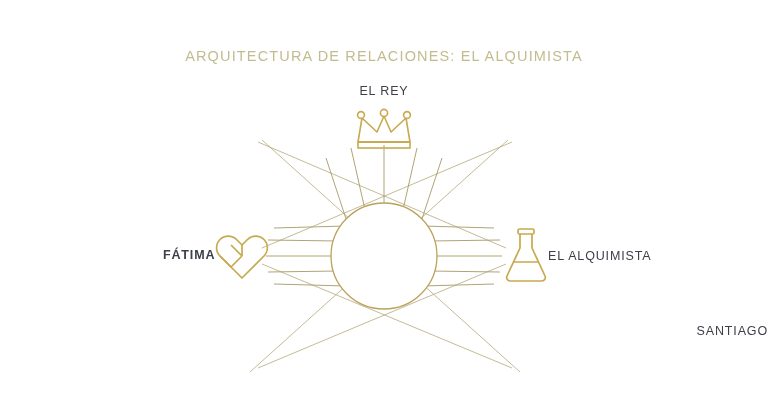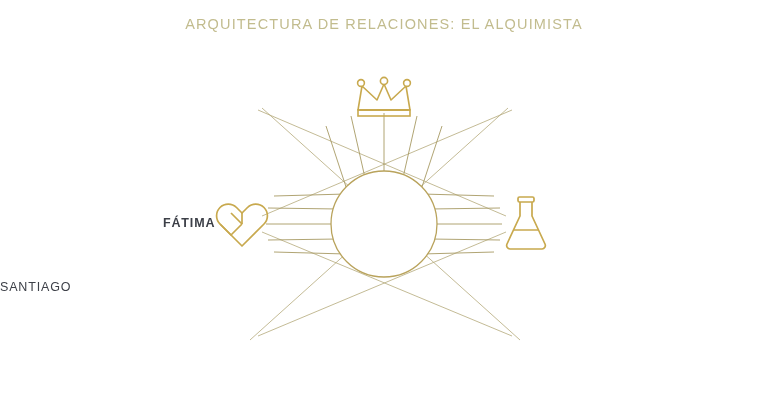--- a/index.html
+++ b/index.html
@@ -3,21 +3,21 @@
 <meta charset="utf-8">
 <style>
   html,body{margin:0;padding:0;}
   body{
     width:768px;height:419px;
     background:#ffffff;
     font-family:"Liberation Sans", sans-serif;
     overflow:hidden;
     position:relative;
   }
-  #stage{position:absolute;inset:0;width:768px;height:357px;}
+  #stage{position:absolute;inset:0;width:768px;height:357px;margin-top:32px;}
   #diagram{position:absolute;left:0;top:0;width:768px;height:419px;}
 
   .title{
     position:absolute;
     left:0;top:16px;width:768px;
     text-align:center;
     font-size:14.5px;
     letter-spacing:1.15px;
     color:#c2bc8e;
     font-weight:400;
@@ -26,21 +26,21 @@
 
   .node-label{
     position:absolute;
     font-size:12.5px;
     letter-spacing:0.85px;
     color:#3d4048;
     white-space:nowrap;
     font-weight:400;
   }
   .lbl-rey{left:0;top:52px;width:768px;text-align:center;}
-  .lbl-santiago{left:0;top:280px;width:768px;text-align:left;}
+  .lbl-santiago{left:0;top:292px;width:768px;text-align:right;}
   .lbl-fatima{left:163px;top:216px;font-weight:bold;}
   .lbl-alq{left:548px;top:217px;}
 </style>
 </head>
 <body>
 
 <div id="stage">
 
   <div class="title">ARQUITECTURA DE RELACIONES: EL ALQUIMISTA</div>
 
@@ -100,16 +100,18 @@
     </g>
 
     <g transform="translate(526,224)">
       <rect x="-8" y="-27" width="16" height="5" rx="1.5" fill="none" stroke="#c8a94e" stroke-width="1.7"></rect>
       <path d="M -6 -22 L -6 -8 L -19 20 A 3.5 3.5 0 0 0 -16 25 L 16 25 A 3.5 3.5 0 0 0 19 20 L 6 -8 L 6 -22" fill="none" stroke="#c8a94e" stroke-width="1.7" stroke-linejoin="round"></path>
       <path d="M -12.5 6 L 12.5 6" fill="none" stroke="#c8a94e" stroke-width="1.5"></path>
     </g>
 
   </svg>
 
+  <div class="node-label lbl-rey">EL REY</div>
   <div class="node-label lbl-fatima">FÁTIMA</div>
+  <div class="node-label lbl-alq">EL ALQUIMISTA</div>
   <div class="node-label lbl-santiago">SANTIAGO</div>
 
 </div>
 
 </body></html>

